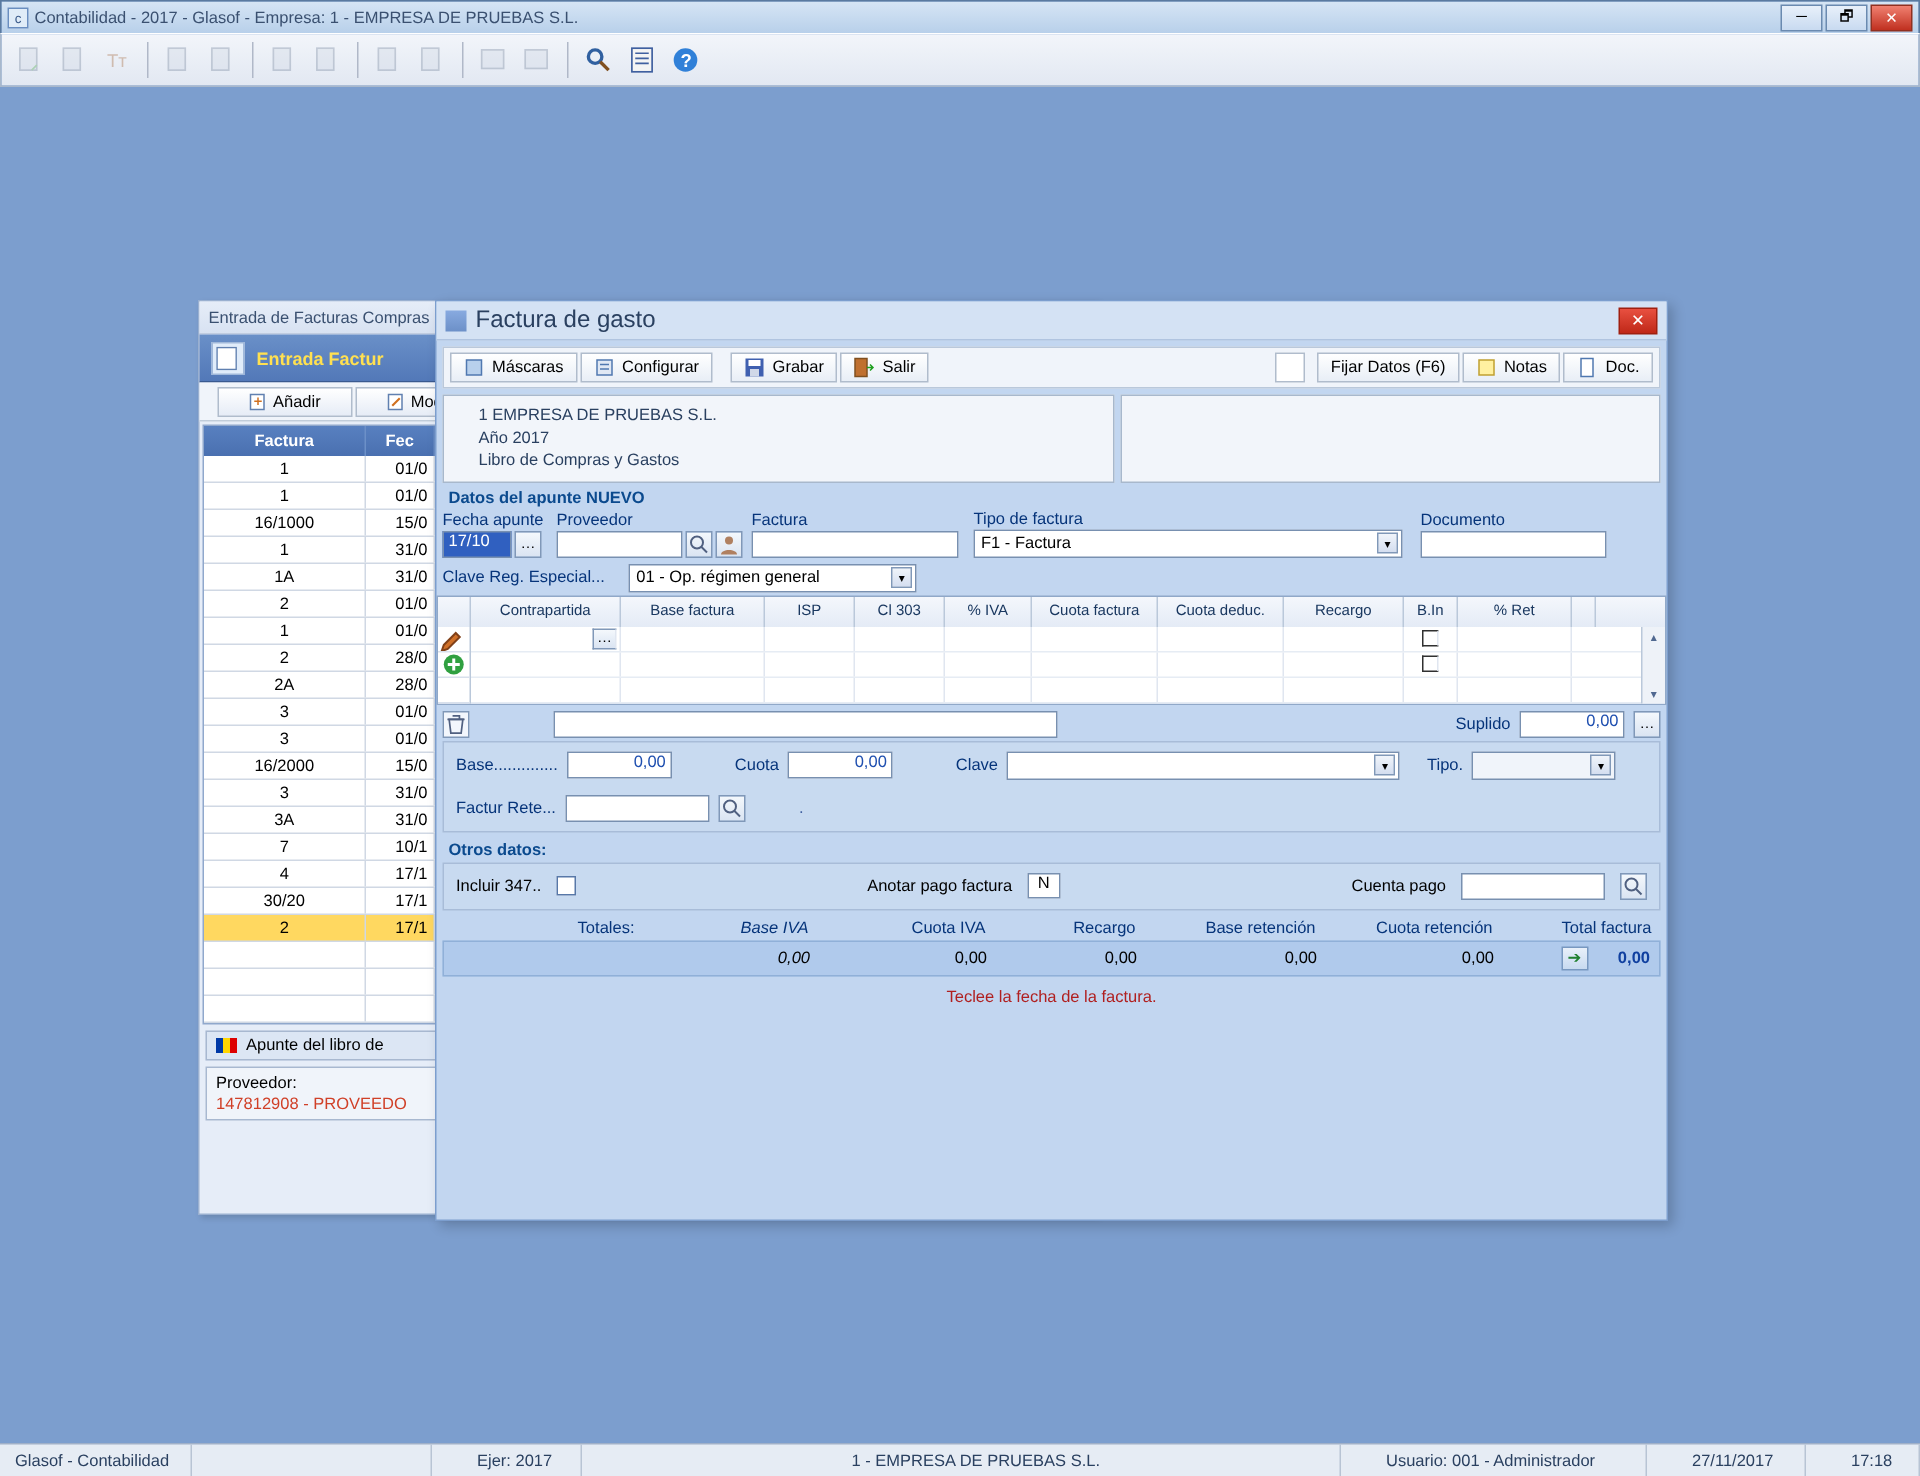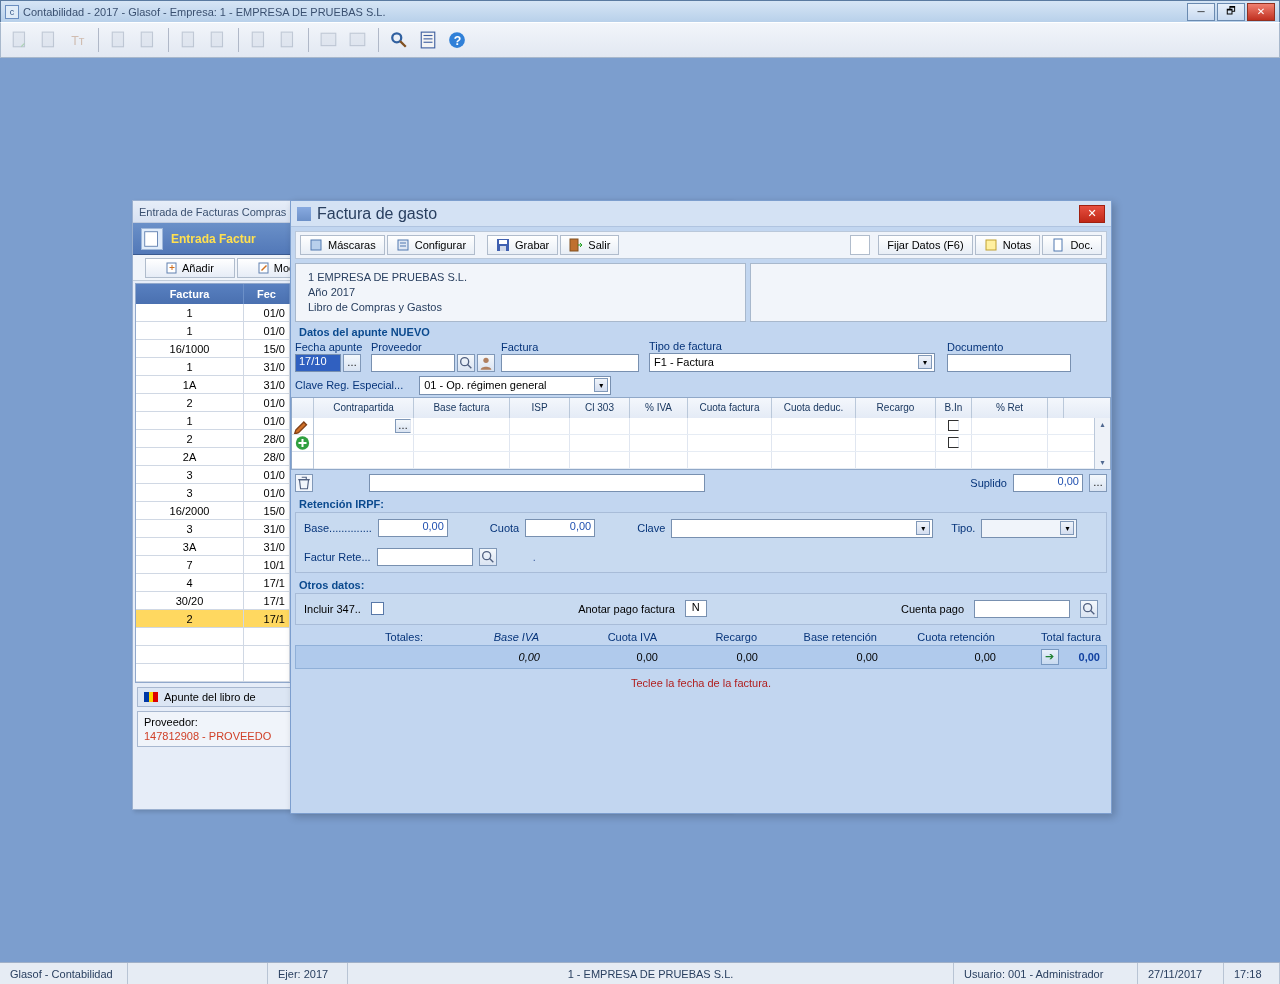--- a/index.html
+++ b/index.html
@@ -58,21 +58,21 @@
 .fw-title .fw-close{margin-left:auto;width:26px;height:18px;background:linear-gradient(#e85040,#c02818);color:#fff;display:flex;align-items:center;justify-content:center;border:1px solid #a02010;}
 
 .fw-toolbar{height:28px;background:#f0f4fa;border:1px solid #bac8da;margin:4px;display:flex;align-items:center;padding:0 4px;gap:2px;}
 .fw-tb-btn{height:20px;padding:0 8px;border:1px solid #b0bccc;background:linear-gradient(#fff,#e8eef6);display:flex;align-items:center;gap:5px;}
 .fw-tb-btn .bi{width:14px;height:14px;}
 .fw-toolbar .spacer{flex:1;}
 .fw-toolbar .sq{width:20px;height:20px;border:1px solid #b0bccc;background:#fff;margin:0 6px;}
 
 
 .fw-info{display:flex;margin:0 4px 4px 4px;gap:4px;}
-.fw-info .ib{flex:1;border:1px solid #a8b8cc;background:#f2f5fa;padding:6px 12px;line-height:1.35;color:#2a4060;}
+.fw-info .ib{flex:1;border:1px solid #a8b8cc;background:#f2f5fa;padding:6px 23px;line-height:1.35;color:#2a4060;}
 .fw-info .ib.r{flex:0.78;}
 
 .fw-sect{color:#0b4a8e;font-weight:bold;margin:4px 8px 2px 8px;}
 
 
 .fields{margin:0 4px;}
 .frow{display:flex;gap:4px;align-items:flex-end;margin-bottom:4px;}
 .fcol{display:flex;flex-direction:column;gap:1px;}
 .fcol label{color:#06347a;font-size:11px;}
 .inp{height:18px;background:#fff;border:1px solid #7890b0;padding:0 3px;}
@@ -127,21 +127,21 @@
 .totals .th{display:flex;color:#06347a;padding:2px 6px;}
 .totals .tr{display:flex;background:#b0caec;padding:3px 6px;border:1px solid #90b0d8;align-items:center;}
 .totals .tc{text-align:right;}
 .tcw1{width:130px;text-align:left;} .tcw2{width:108px;font-style:italic;} .tcw3{width:118px;} .tcw4{width:100px;} .tcw5{width:120px;} .tcw6{width:118px;} .tcw7{flex:1;}
 .totals .gb{width:18px;height:16px;border:1px solid #7898c0;background:linear-gradient(#e8f0fa,#c8daf0);display:flex;align-items:center;justify-content:center;color:#208030;margin-left:6px;}
 .totals .tf{font-weight:bold;color:#1040a0;}
 
 .msg{text-align:center;color:#b02020;margin:8px 0;}
 
 
-.statusbar{position:absolute;left:0;right:0;bottom:0;height:22px;background:#e6ecf4;border-top:1px solid #a0b0c8;display:flex;align-items:center;}
+.statusbar{position:absolute;left:0;right:0;bottom:0;height:22px;background:#e6ecf4;border-top:1px solid #a0b0c8;display:flex;align-items:center;gap:20px;}
 .statusbar .cell{height:100%;border-right:1px solid #b8c4d4;display:flex;align-items:center;padding:0 10px;color:#2a4060;}
 .statusbar .sp{flex:1;}
 
 
 svg{width:100%;height:100%;}
 </style>
 </head>
 <body>
 
 <div class="titlebar">
@@ -574,21 +574,20 @@
             <path d="M2 4h10M5 2h4v2" fill="none" stroke="#506080"></path>
           </svg>
         </div>
       <div class="long-inp"></div>
       <div class="sp"></div>
       <span class="sup-l">Suplido</span>
       <div class="sup-v">0,00</div>
       <div class="btn-s">…</div>
     </div>
 
-    <div class="sec-head">Retención IRPF:</div>
     <div class="ret">
       <div class="r1">
         <label>Base..............</label>
         <div class="num">0,00</div>
         <div style="width:30px"></div>
         <label>Cuota</label>
         <div class="num">0,00</div>
         <div style="width:30px"></div>
         <label>Clave</label>
         <div class="sel-box" style="width:262px">

